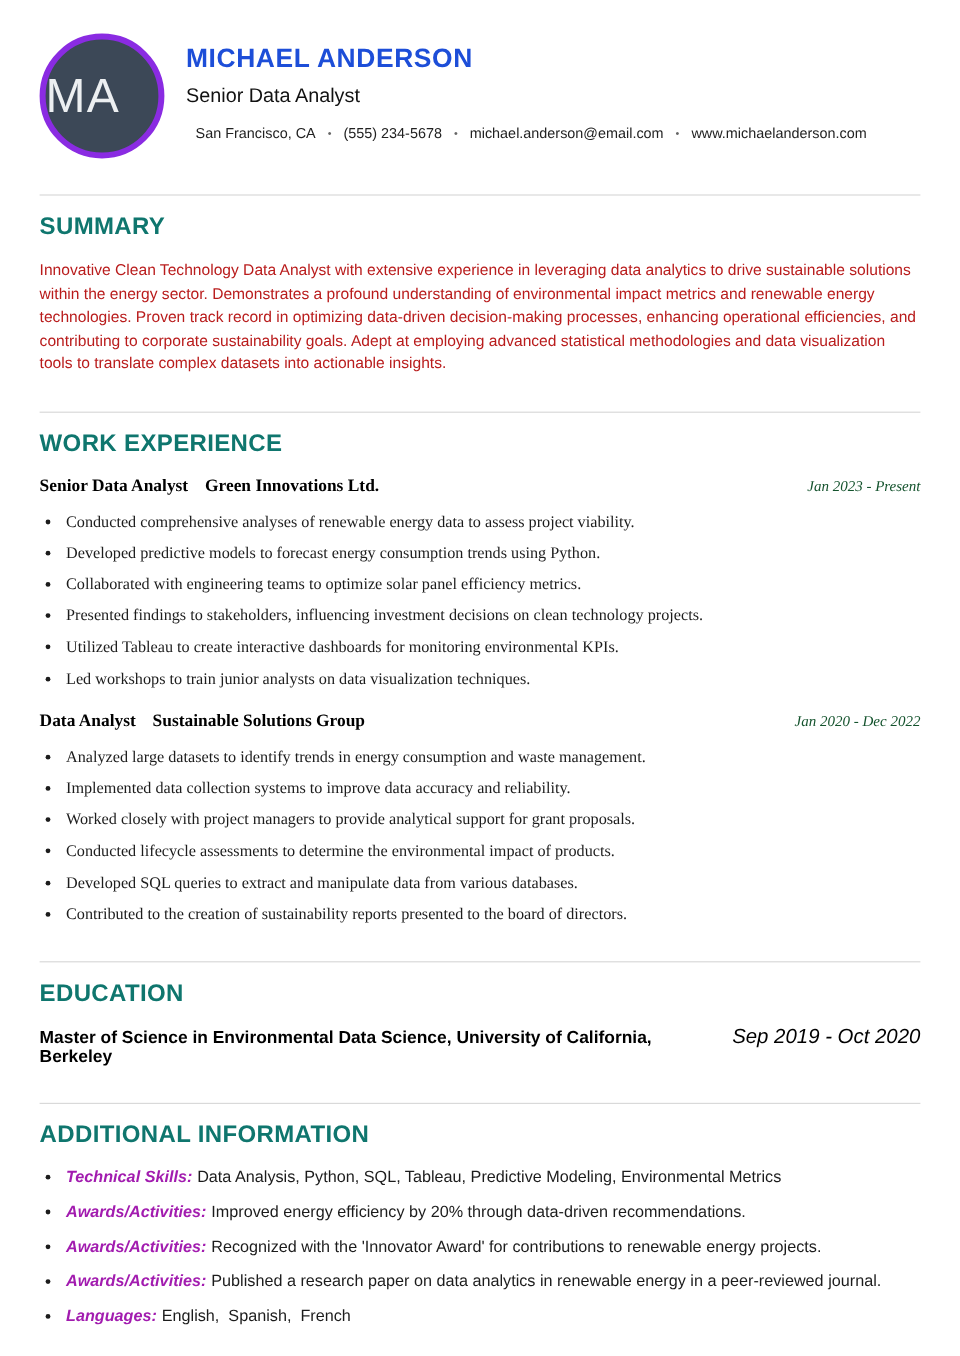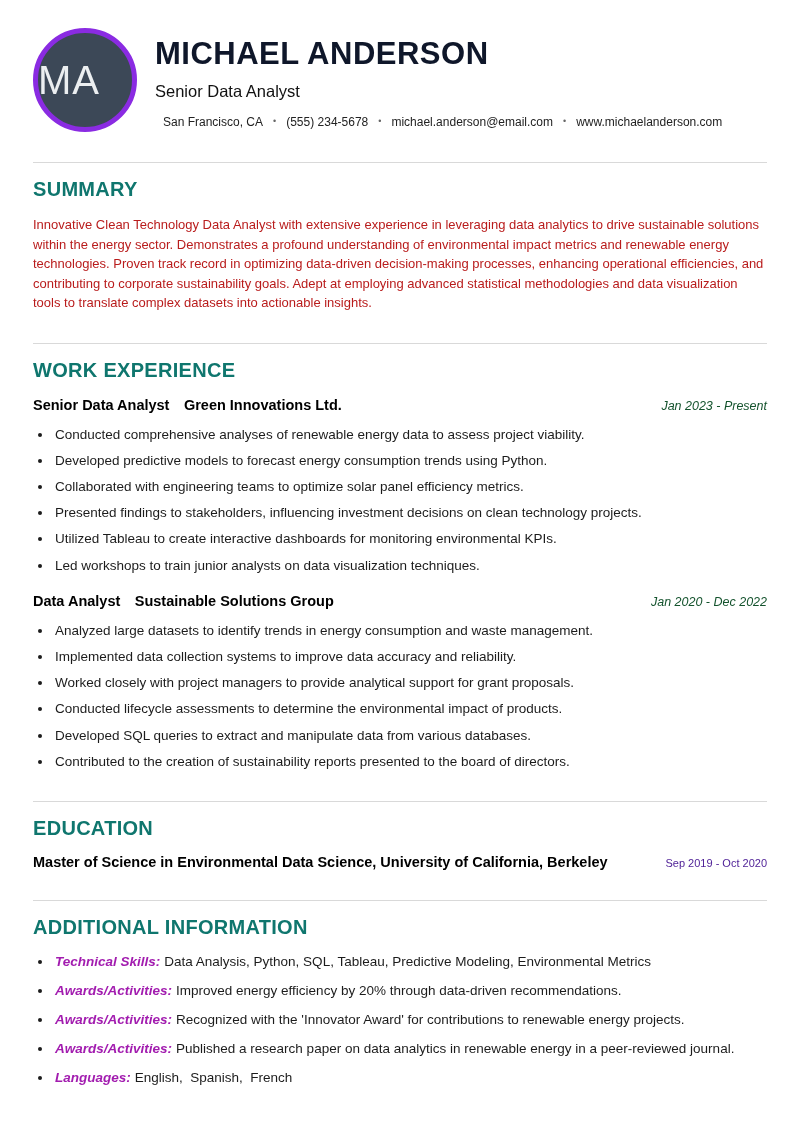--- a/index.html
+++ b/index.html
@@ -20,51 +20,51 @@
   
   .header { display:flex; align-items:flex-start; gap:18px; padding-top:28px; }
   .avatar {
     width:104px; height:104px; border-radius:50%;
     background:#3c4857; border:5px solid #8a2be2;
     display:flex; align-items:center; 
     flex-shrink:0;
   }
   .avatar-initials { color:#eceff1; font-size:40px; font-weight:500; letter-spacing:1px; }
   .header-text { padding-top:8px; }
-  .name { color:#0f172a; font-size:31px; font-weight:800; letter-spacing:0.5px; line-height:1.15; }
+  .name { color:#1d4ed8; font-size:22px; font-weight:800; letter-spacing:0.5px; line-height:1.15; }
   .candidate-title { font-size:16.5px; color:#111; margin-top:10px; }
   .contact-row {
     display:flex; align-items:center; gap:10px;
     margin-top:14px; font-size:12px; color:#222; padding-left:8px;text-align:center;
   }
   .contact-row .sep { color:#666; font-size:9px; line-height:1; }
 
   
   .section { margin-top:30px; }
   .divider { border-top:1px solid #d9d9d9; margin-bottom:15px; }
   .section-heading {
     color:#0f766e; font-size:20px; font-weight:700;
     letter-spacing:0.3px; margin-bottom:14px;
   }
   .summary-text { font-size:13px; line-height:1.5; color:#b91c1c; }
 
   
-  .job { margin-bottom:17px; }
+  .job { margin-bottom:17px;font-family:Liberation Serif, serif; }
   .job-header { display:flex; justify-content:space-between; align-items:baseline; margin-bottom:12px; }
   .job-role, .job-company { font-weight:700; font-size:14.5px; color:#000; }
   .job-company { margin-left:10px; }
   .job-dates { font-style:italic; font-size:12.5px; color:#14532d; white-space:nowrap; }
 
   ul.bullets { list-style:disc; padding-left:20px; }
   ul.bullets li { font-size:13.5px; line-height:1.35; margin-bottom:8px; padding-left:2px; color:#1c1c1c; }
 
   
   .edu-row { display:flex; justify-content:space-between; align-items:baseline; }
   .edu-degree { font-weight:700; font-size:14.5px; color:#000; padding-right:20px; }
-  .edu-dates { font-size:11px; color:#4c1d95; white-space:nowrap; }
+  .edu-dates { font-style:italic; font-size:17px; color:#000000; white-space:nowrap; }
 
   
   ul.info-list { list-style:disc; padding-left:20px; }
   ul.info-list li { font-size:13.5px; line-height:1.4; margin-bottom:10px; padding-left:2px; color:#1c1c1c; }
   .info-label { font-weight:700; color:#a21caf; margin-right:4px;font-style:italic; }
   .info-text { white-space:pre-wrap; }
 </style>
 </head>
 <body>
 

